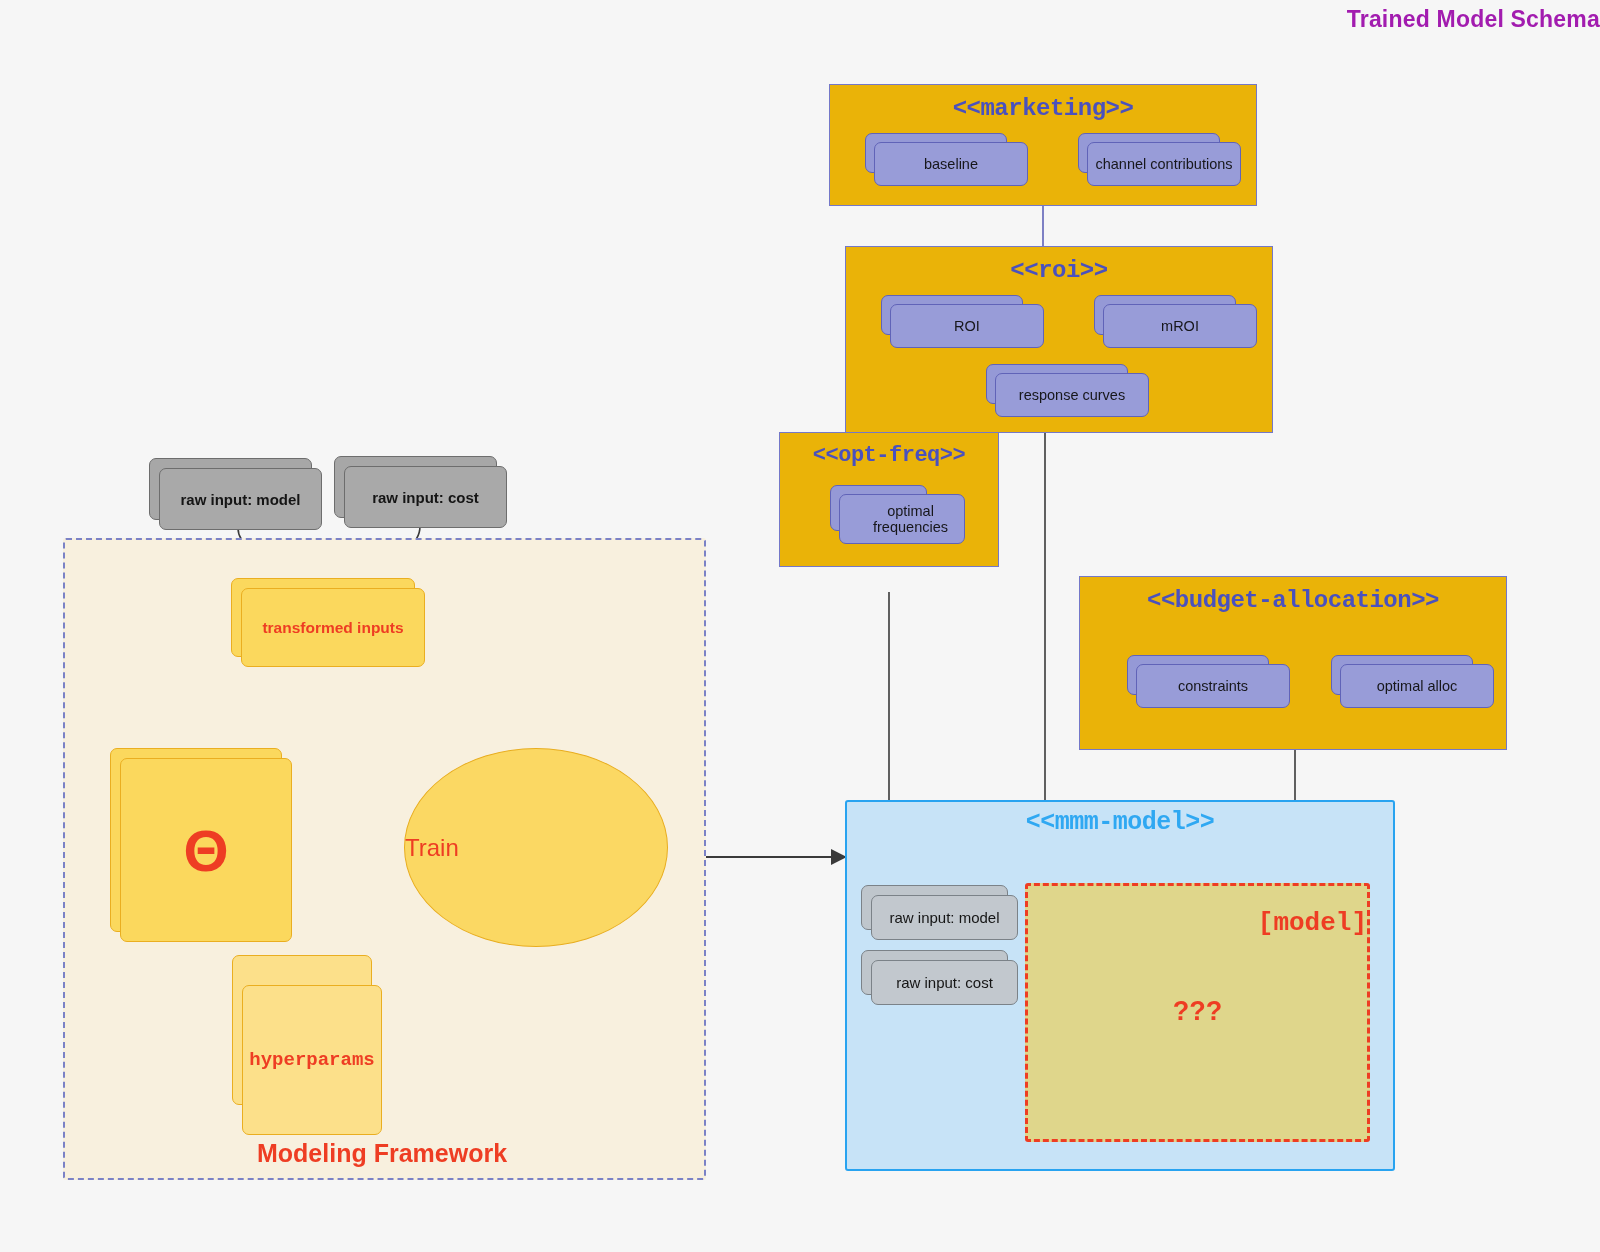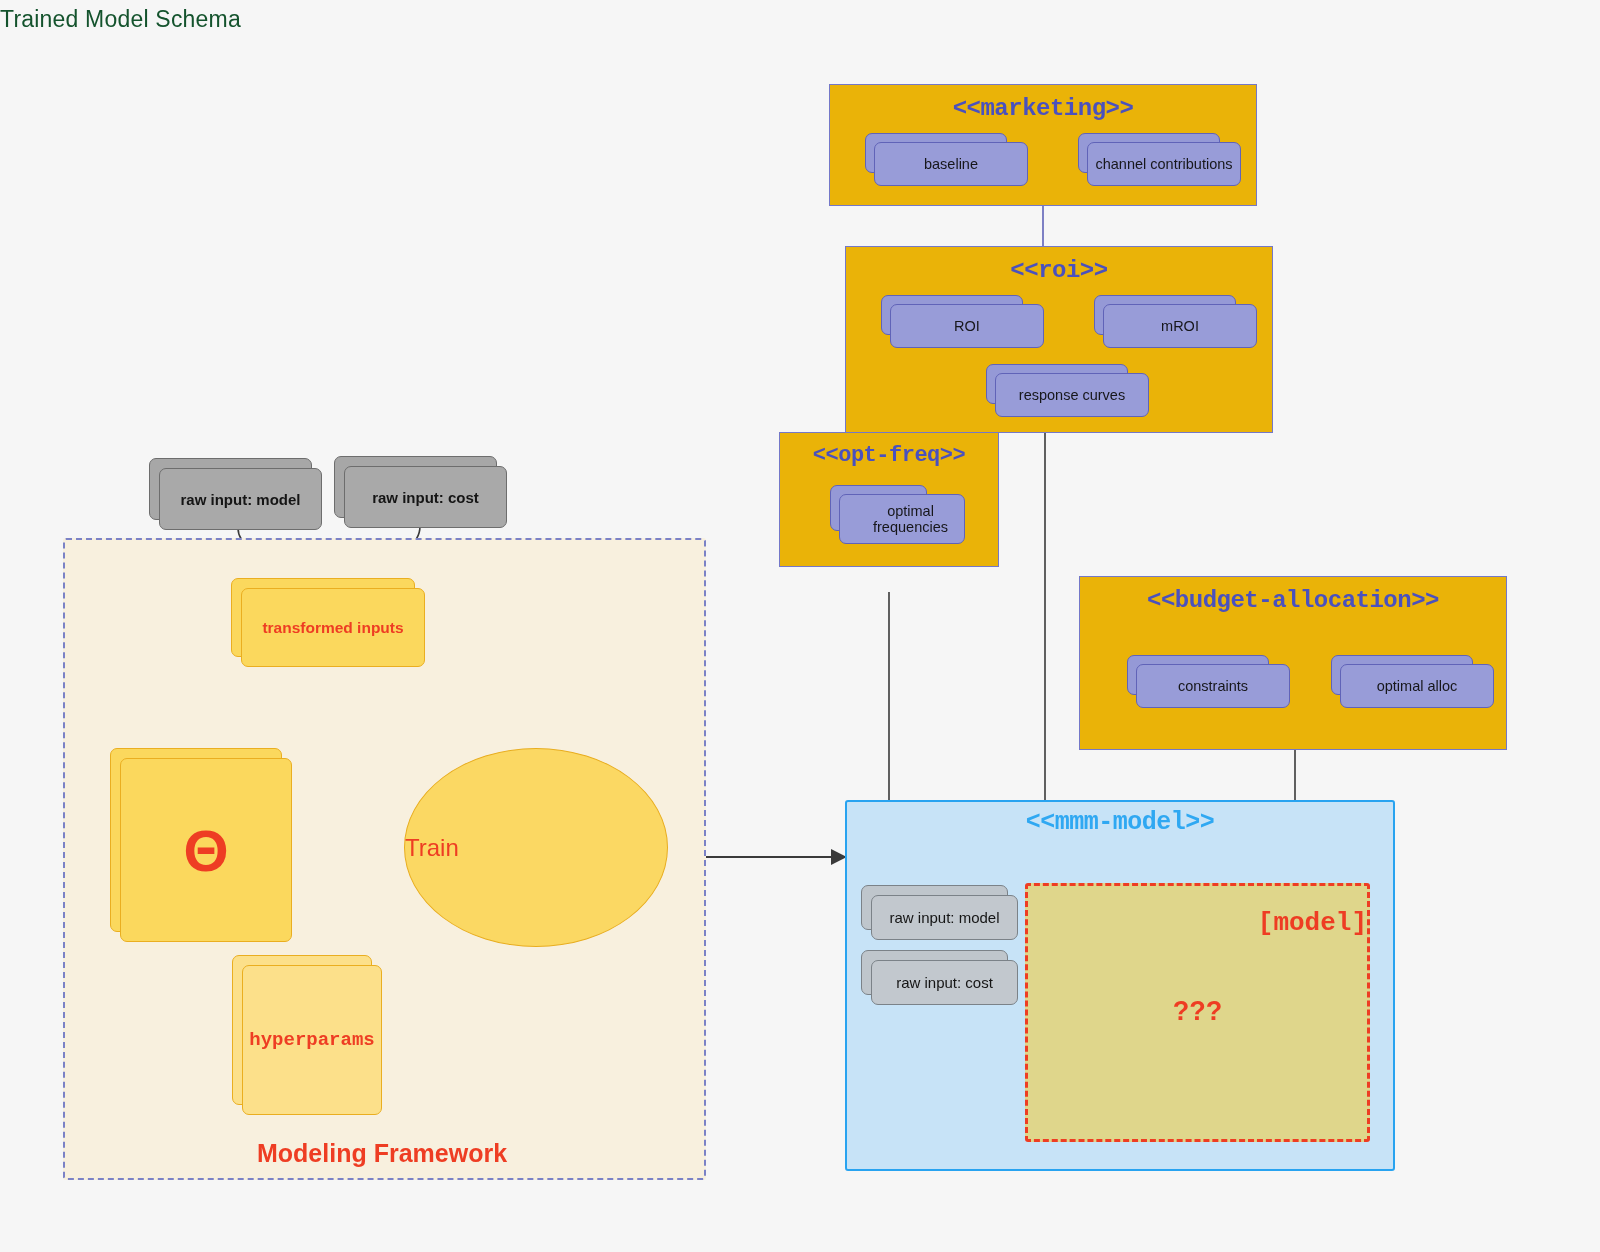--- a/index.html
+++ b/index.html
@@ -7,22 +7,22 @@
     width:1600px;height:1252px;
     background:#F6F6F6;
     font-family:"Liberation Sans", sans-serif;
     position:relative;
     overflow:hidden;
   }
   #canvas{position:absolute;inset:0;}
   svg.wires{position:absolute;left:0;top:0;width:1600px;height:1252px;pointer-events:none;}
 
   .page-title{
-    position:absolute;left:0;top:6px;width:1600px;text-align:left;
-    font-size:23px;font-weight:normal;color:#14532d;
+    position:absolute;left:0;top:6px;width:1600px;text-align:right;
+    font-size:23px;font-weight:bold;color:#a21caf;
     letter-spacing:.2px;
   }
 
   
   .pkg{
     position:absolute;
     background:#eab308;
     border:1.6px solid #7478C8;
     border-radius:0;
     box-sizing:border-box;
@@ -86,21 +86,21 @@
     position:absolute;left:0;top:0;width:100%;height:100%;
     background:#FBD85D;border:1.7px solid #EAAE20;border-radius:7px;
   }
   .ycard .front{
     position:absolute;left:10px;top:10px;width:100%;height:100%;
     background:#FBD85D;border:1.7px solid #EAAE20;border-radius:7px;
     display:flex;align-items:center;justify-content:center;
     font-size:15.5px;font-weight:bold;color:#EE3D23;
   }
   .ycard.pale .back,.ycard.pale .front{background:#FCE08A;}
-  .ycard.mono .front{font-family:"Liberation Mono", monospace;font-size:19px;font-weight:bold;}
+  .ycard.mono .front{font-family:"Liberation Mono", monospace;font-size:19px;font-weight:bold;margin-top:20px;}
   .ycard.theta .front{font-size:58px;font-weight:bold;color:#EE3D23;}
 
   .ellipse{
     position:absolute;
     background:#FBD863;border:1.7px solid #E8AD1F;
     border-radius:50%;
     display:flex;align-items:center;justify-content:flex-start;
     font-size:24px;font-weight:normal;color:#EE3D23;
   }
 

